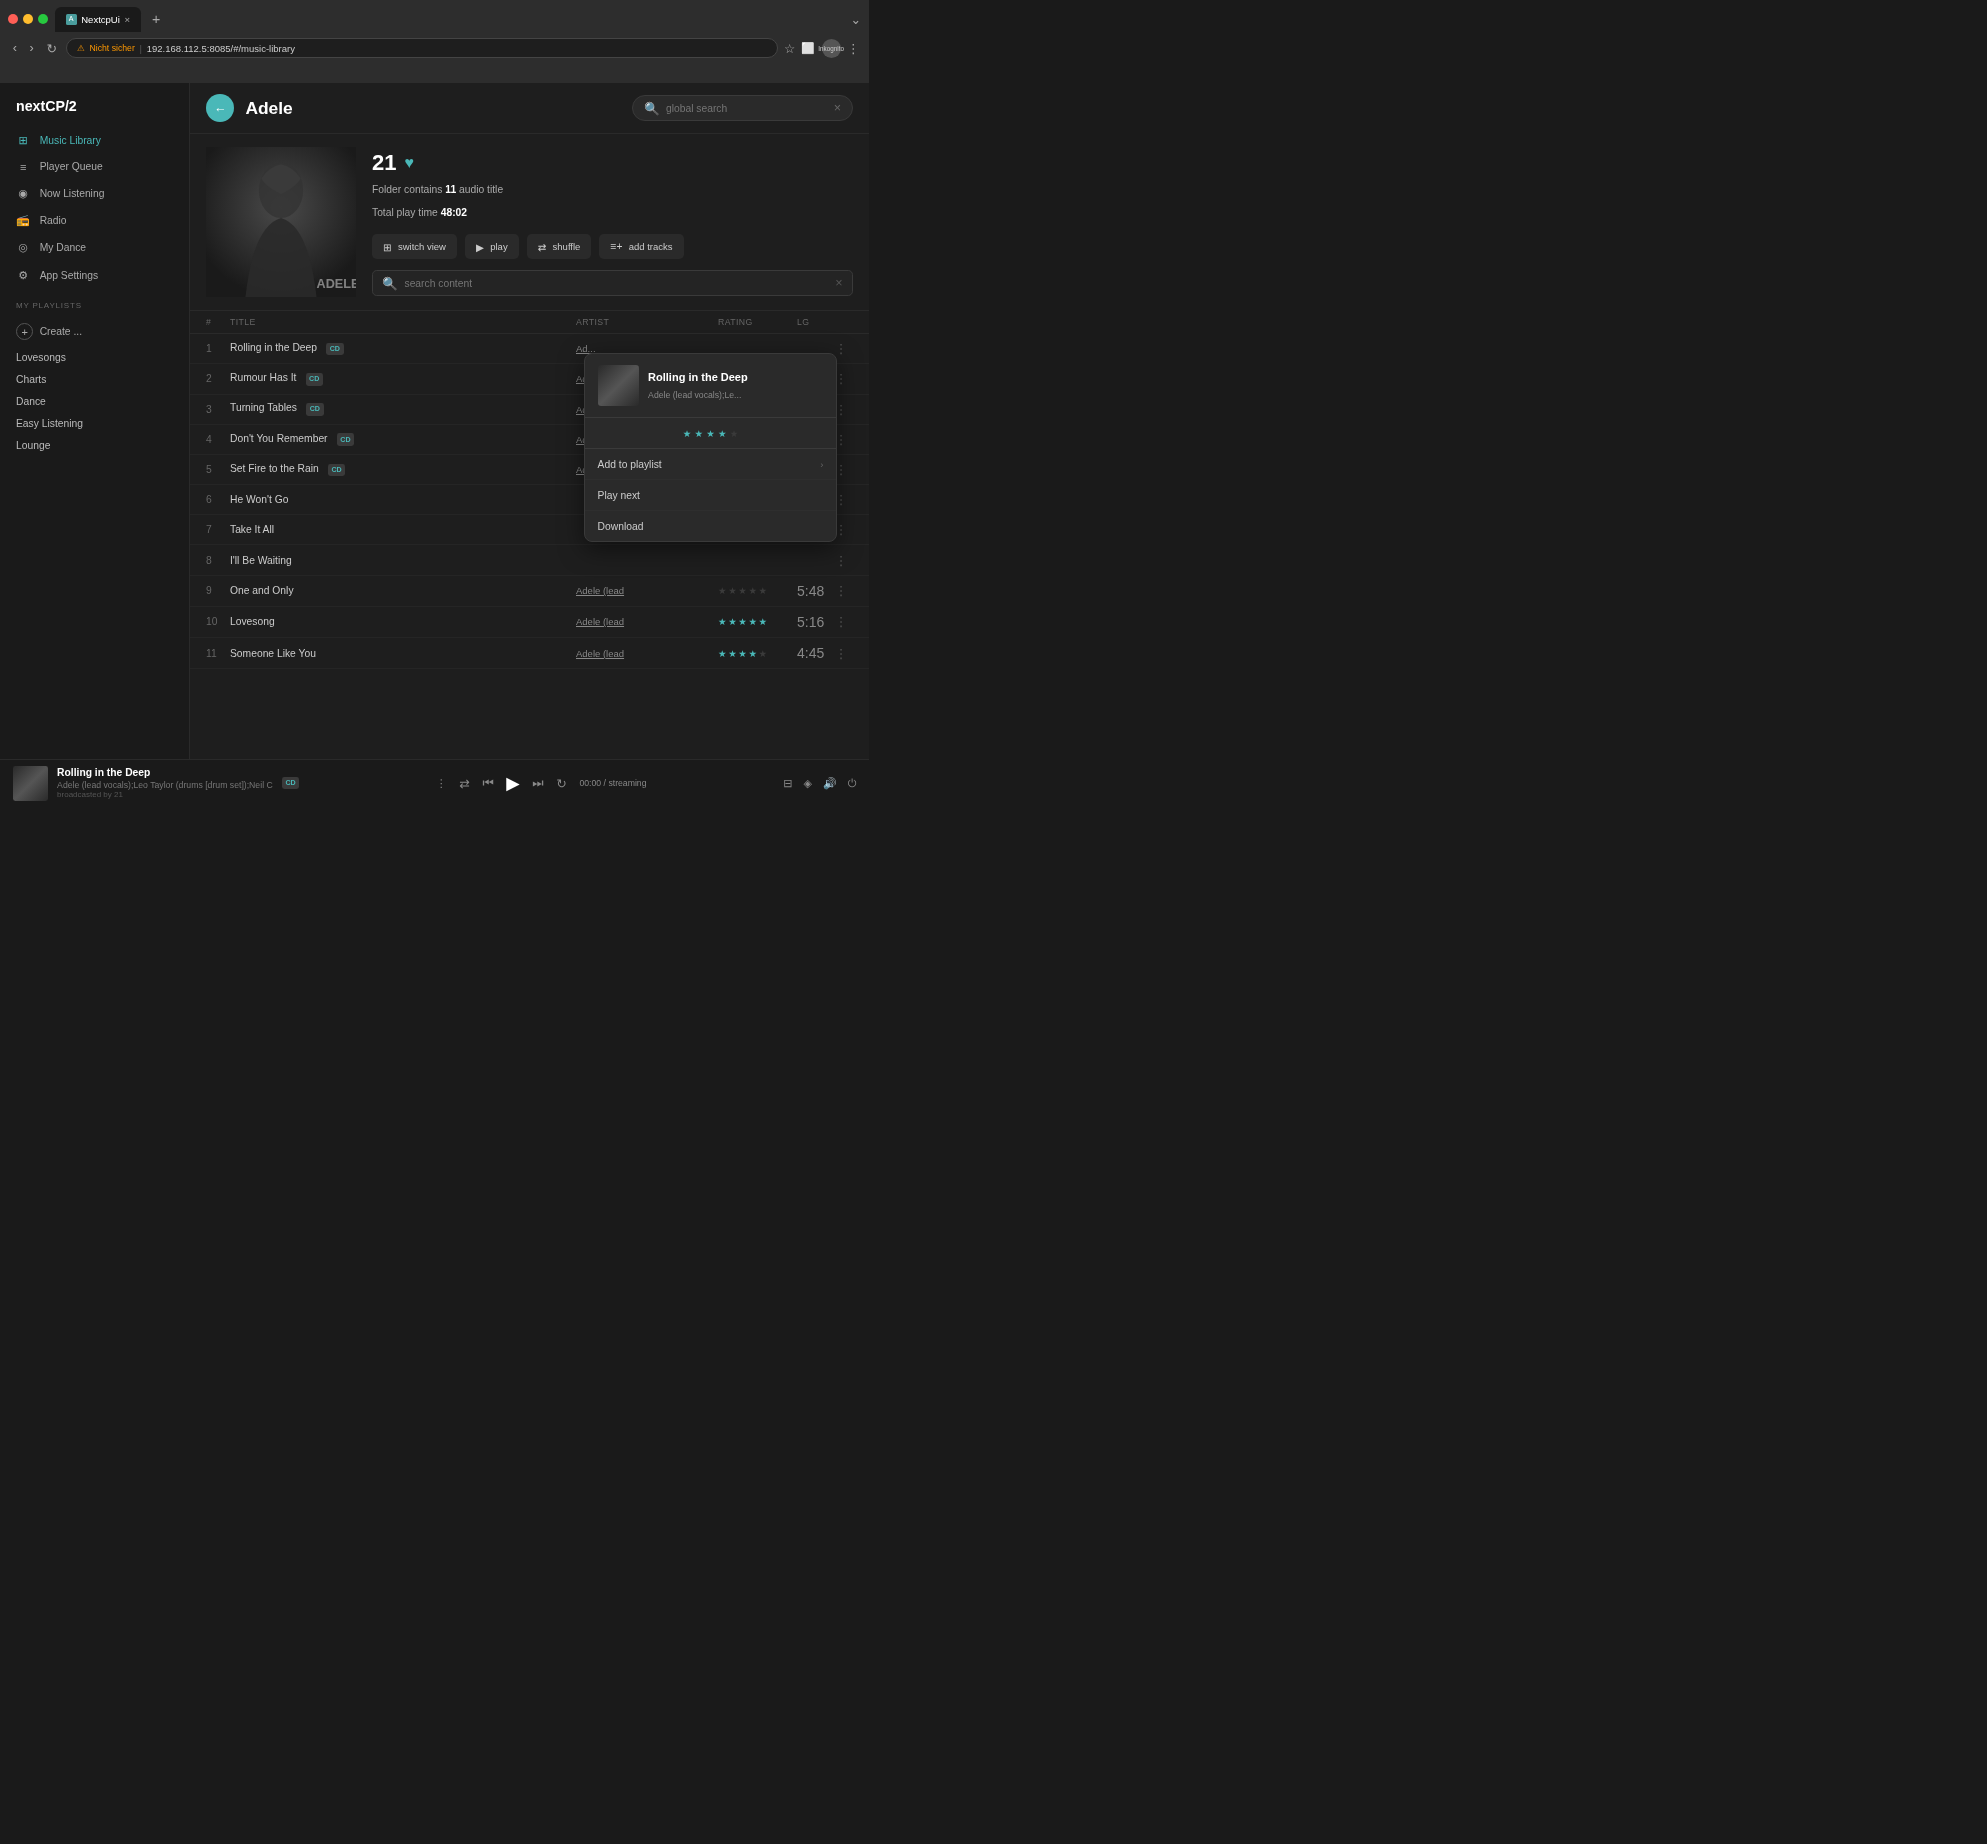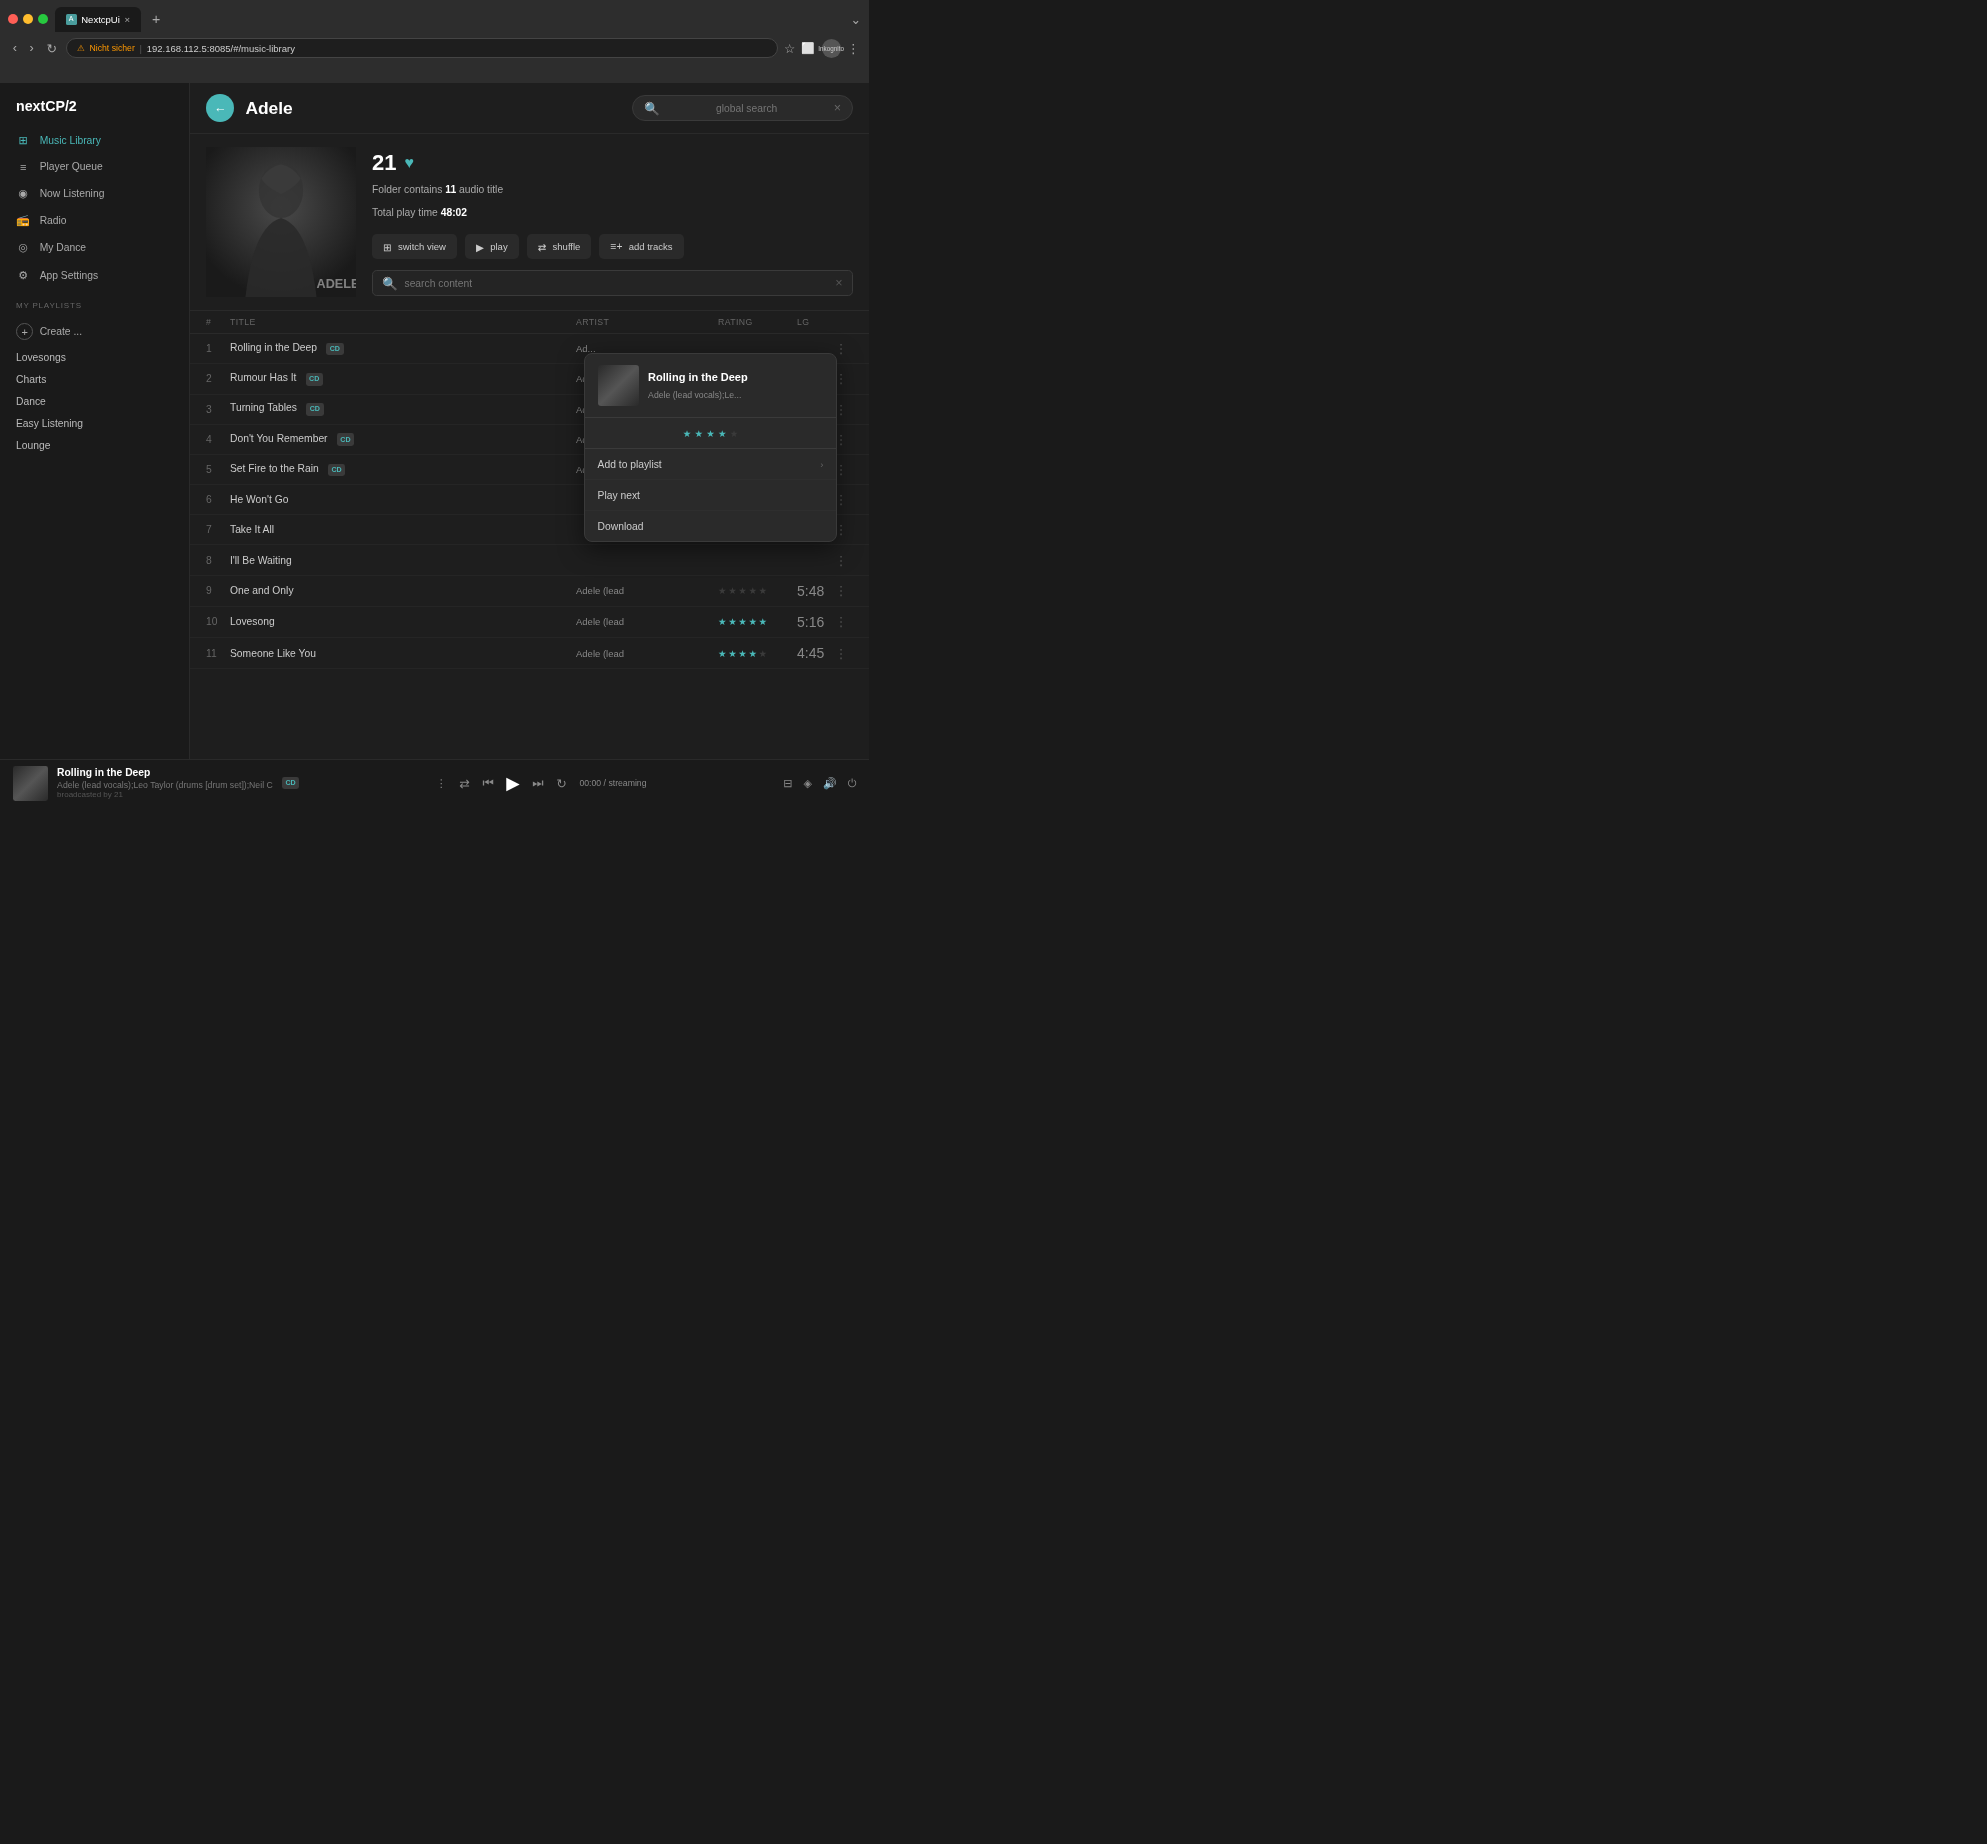--- a/index.html
+++ b/index.html
@@ -181,21 +181,20 @@
       gap: 6.3px;
       width: 221px;
     }
     .global-search input {
       background: none;
       border: none;
       outline: none;
       color: #aaa;
       font-size: 10.3px;
       flex: 1;
-      text-align: center;
     }
 
     
     .album-section {
       display: flex;
       padding: 12.6px 16px;
       gap: 16px;
       border-bottom: 0.8px solid #2a2a2a;
     }
     .album-art {
@@ -300,21 +299,21 @@
       display: grid;
       grid-template-columns: 24px 1fr 142px 79px 32px 24px;
       padding: 7.1px 16px;
       align-items: center;
       font-size: 10.3px;
       border-bottom: 0.8px solid #252525;
       position: relative;
     }
     .track-num { color: #666; }
     .track-title { color: #ccc; }
-    .track-artist { color: #888; font-size: 9.5px; }
+    .track-artist { color: #888; font-size: 9.5px; text-decoration: underline; }
     .track-cd-badge {
       display: inline-flex;
       align-items: center;
       justify-content: center;
       width: 17.4px; height: 12.6px;
       background: #3a3a3a;
       border-radius: 2.4px;
       font-size: 7.1px;
       font-weight: bold;
       color: #4ab8b8;

